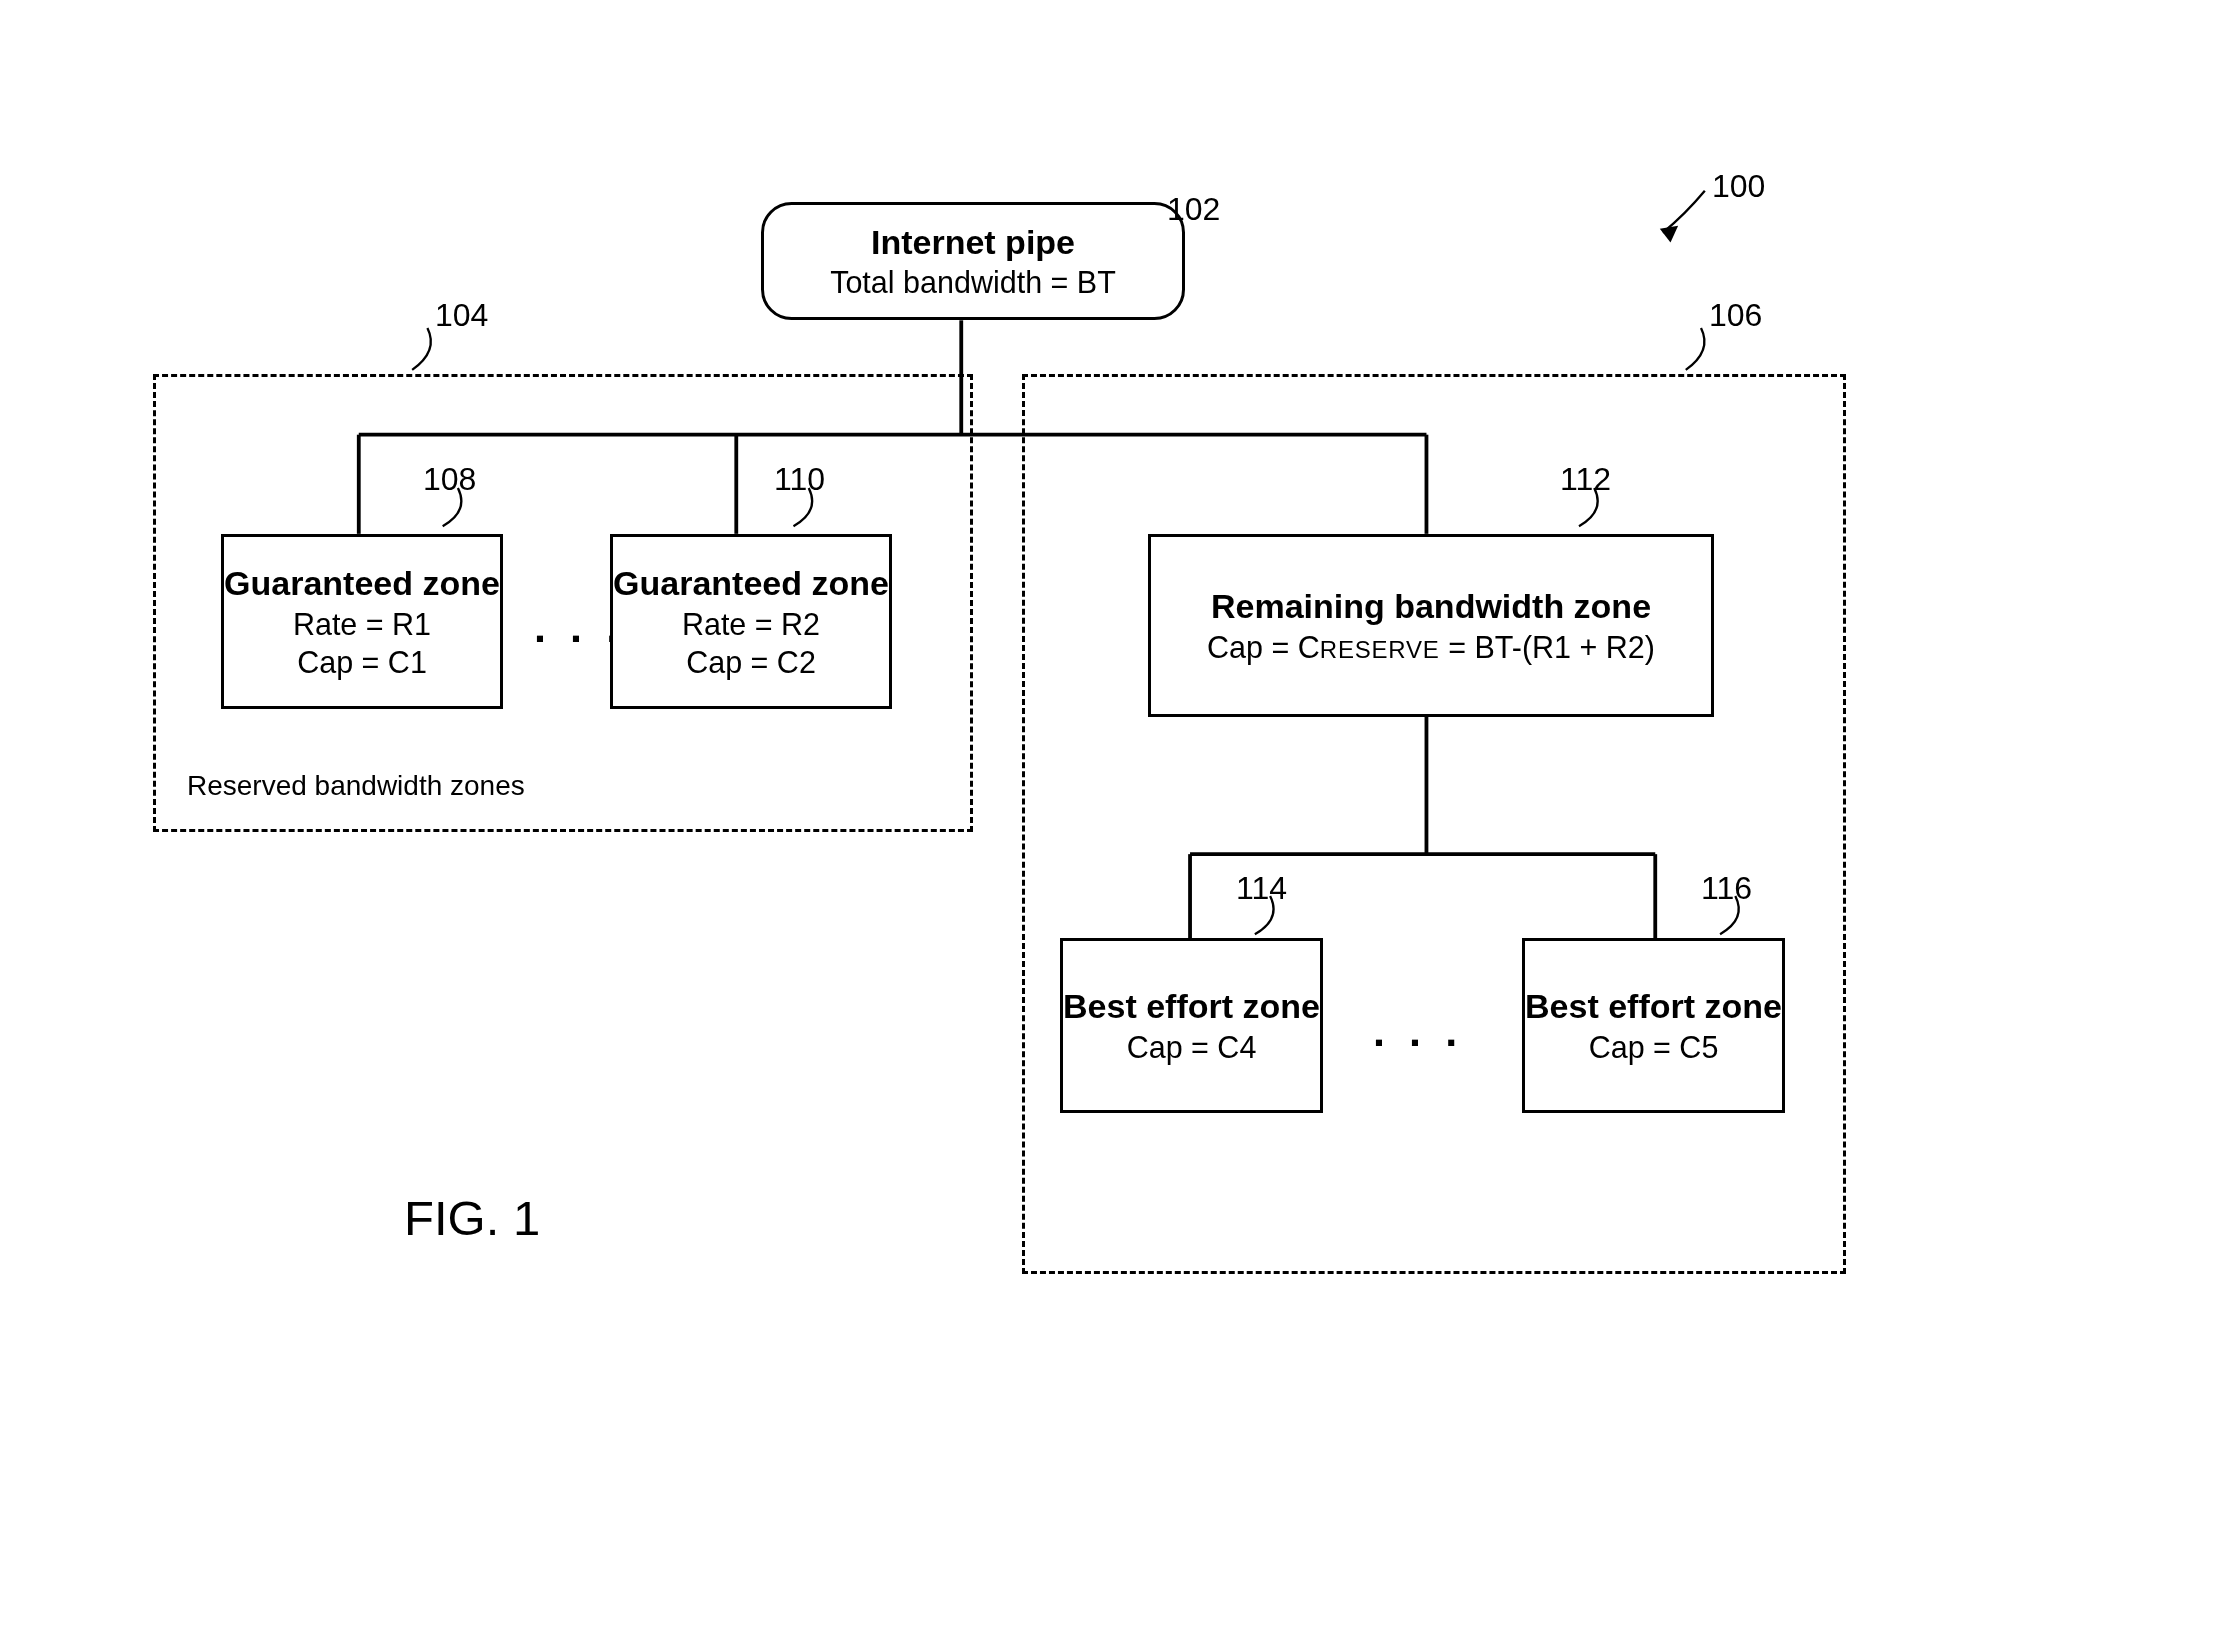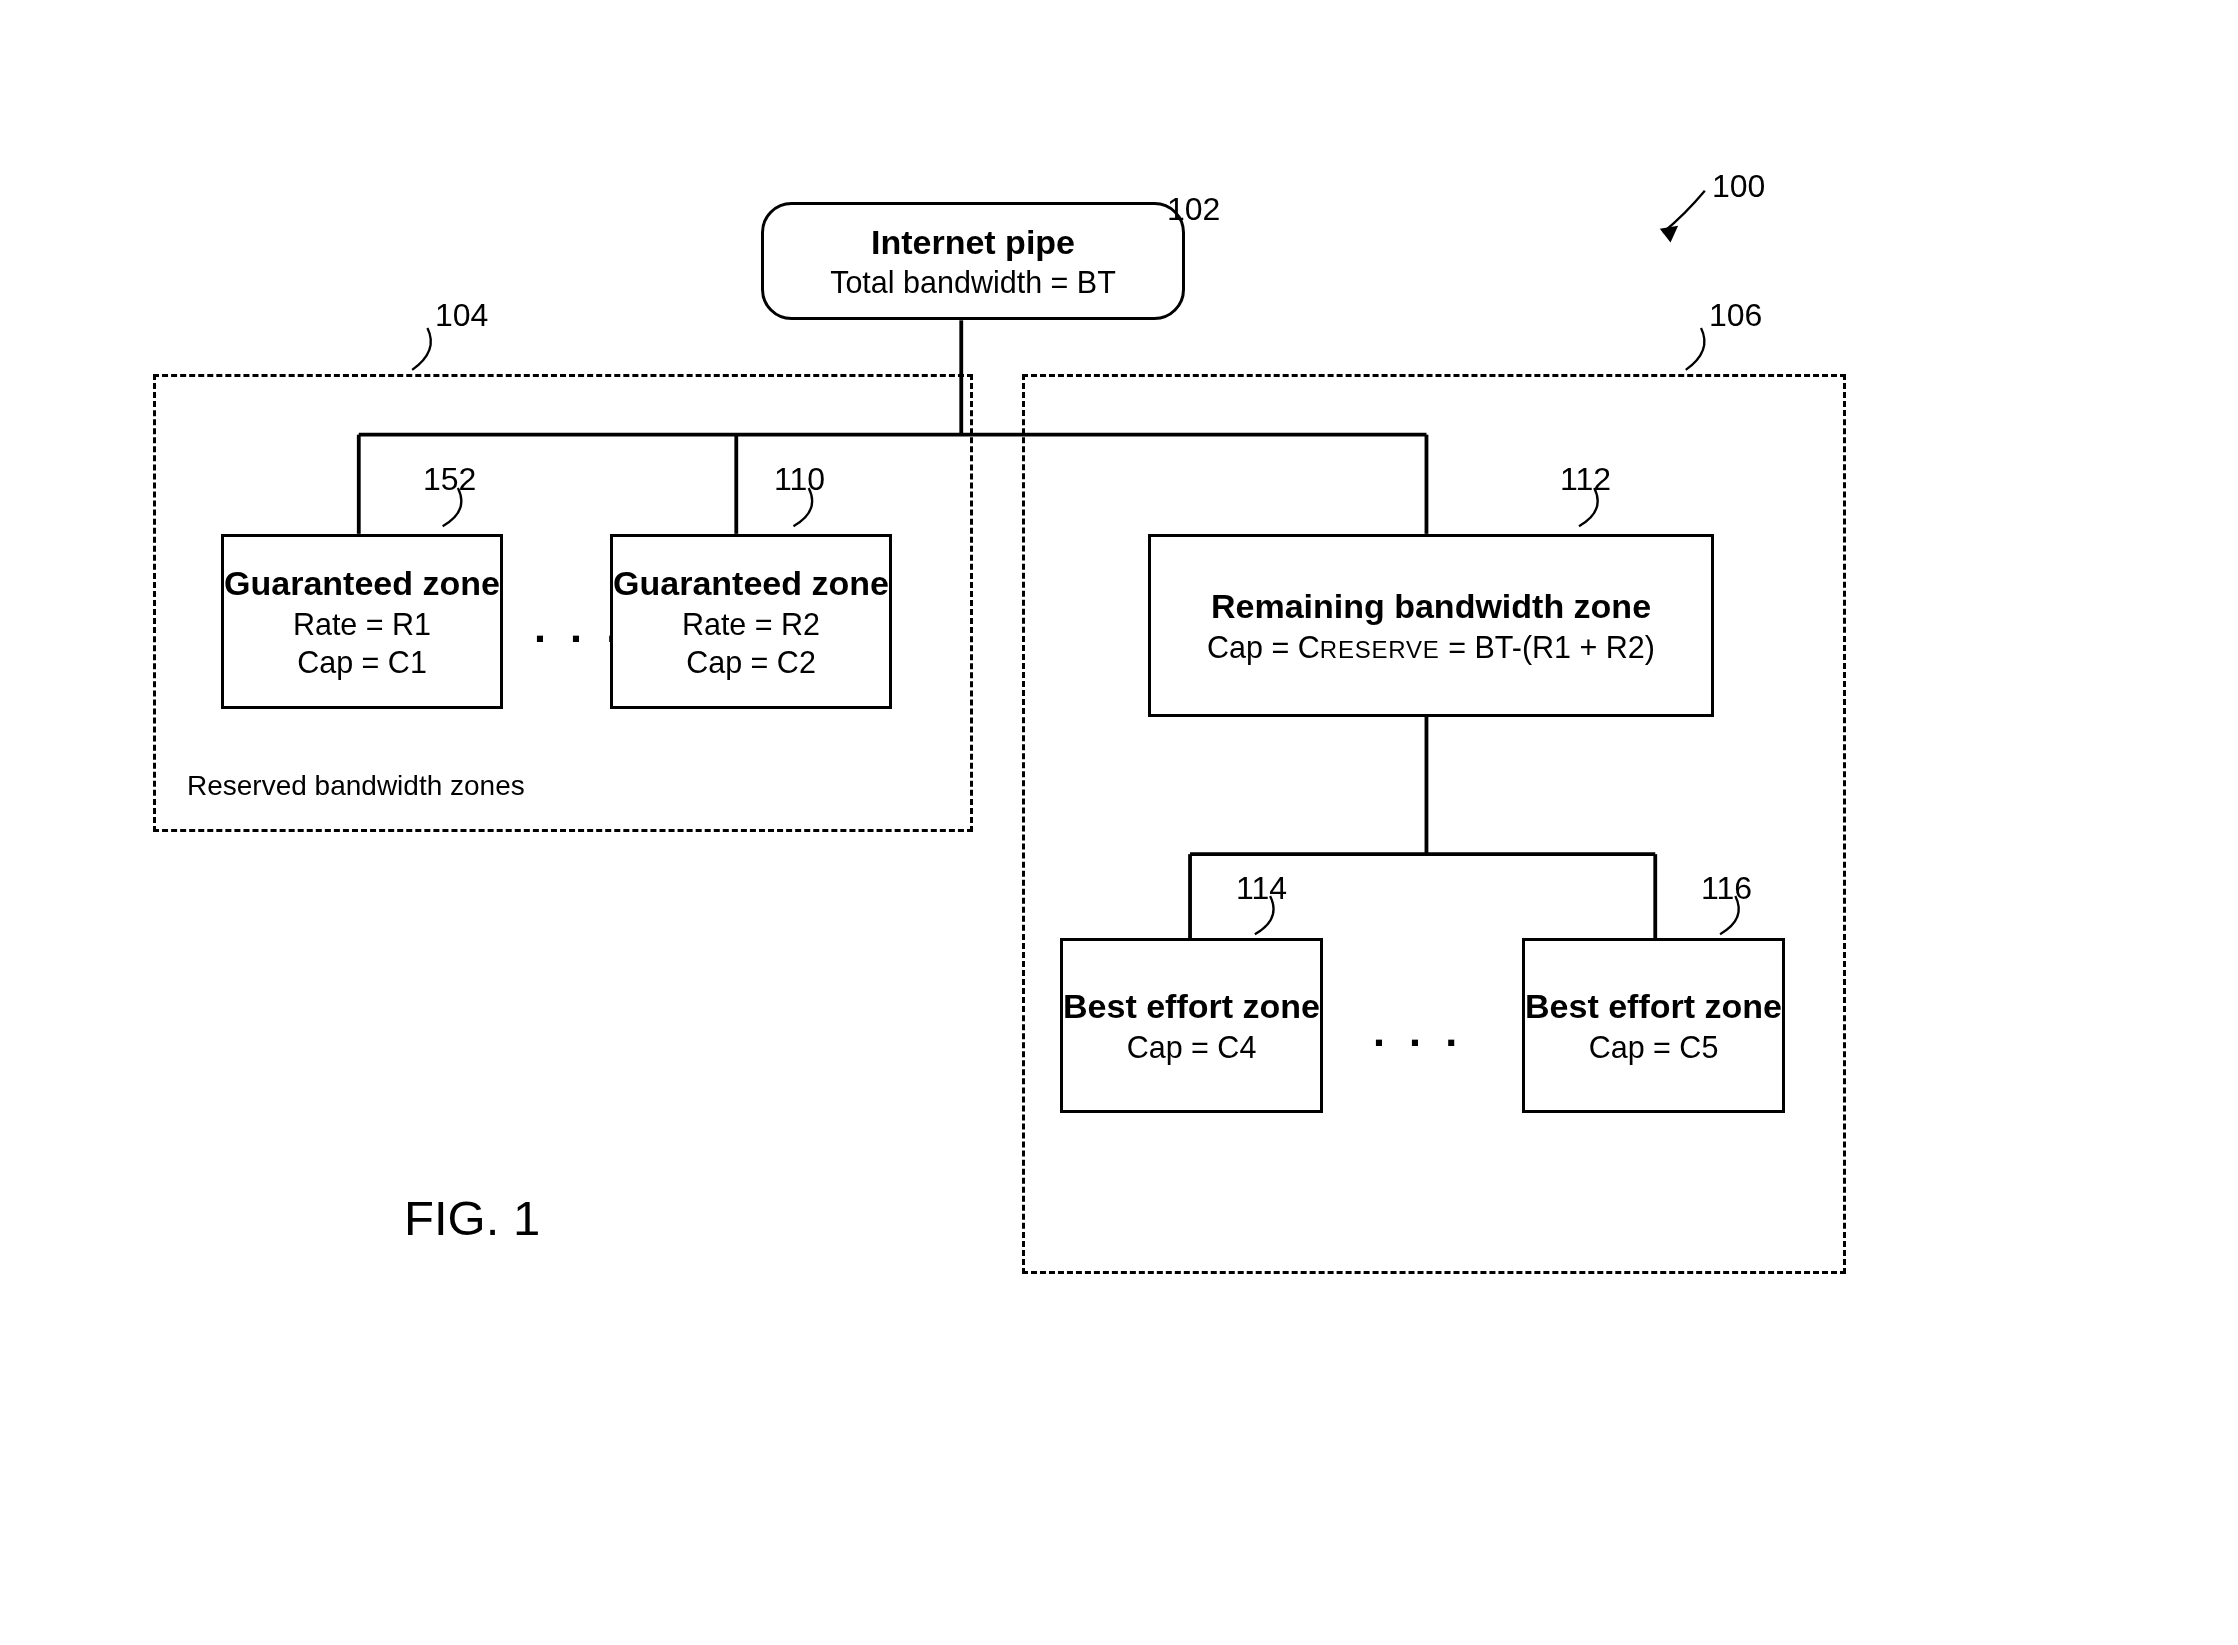--- a/index.html
+++ b/index.html
@@ -119,21 +119,21 @@
 
   <div class="dashed-box" style="left:153px; top:374px; width:820px; height:458px;"></div>
   <div class="ref" style="left:435px; top:297px;">104</div>
   <div class="label" style="left:187px; top:770px;">Reserved bandwidth zones</div>
 
   <div class="box" style="left:221px; top:534px; width:282px; height:175px;">
     <div class="bold title">Guaranteed zone</div>
     <div class="sub">Rate = R1</div>
     <div class="sub">Cap = C1</div>
   </div>
-  <div class="ref" style="left:423px; top:461px;">152</div>
+  <div class="ref" style="left:423px; top:461px;">108</div>
 
   <div class="ellipsis" style="left:534px; top:603px;">. . .</div>
 
   <div class="box" style="left:610px; top:534px; width:282px; height:175px;">
     <div class="bold title">Guaranteed zone</div>
     <div class="sub">Rate = R2</div>
     <div class="sub">Cap = C2</div>
   </div>
   <div class="ref" style="left:774px; top:461px;">110</div>
 

